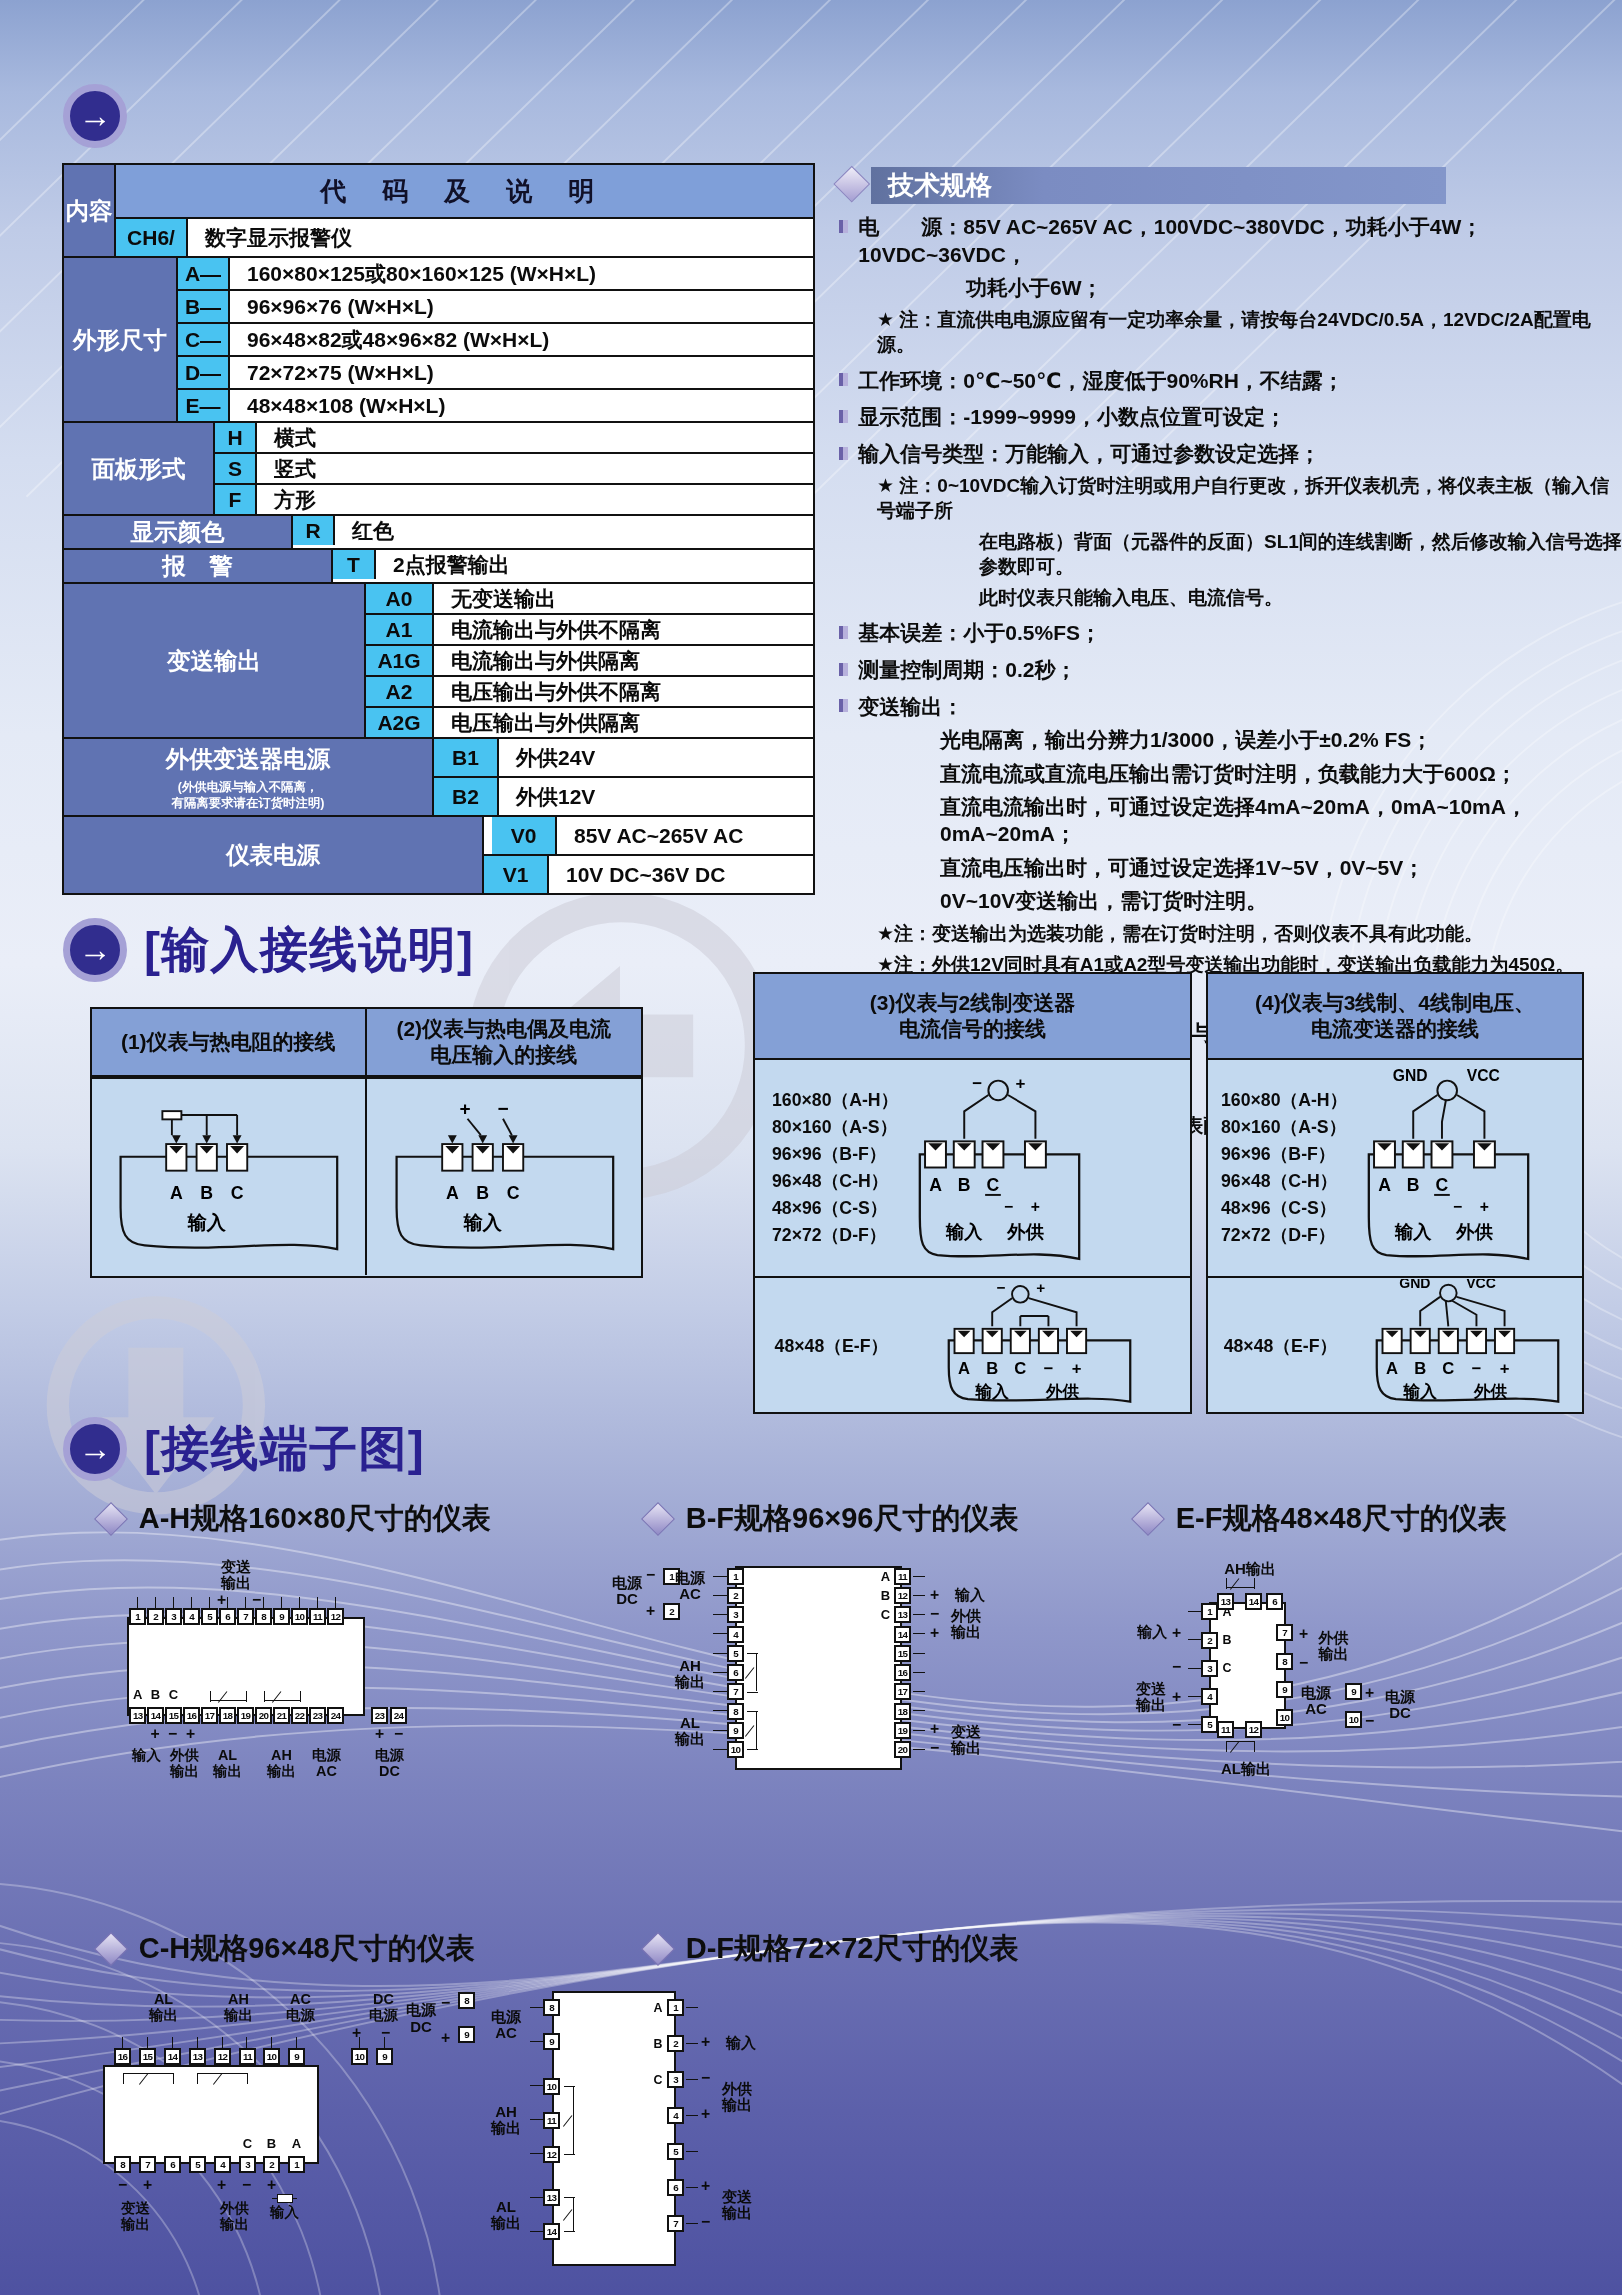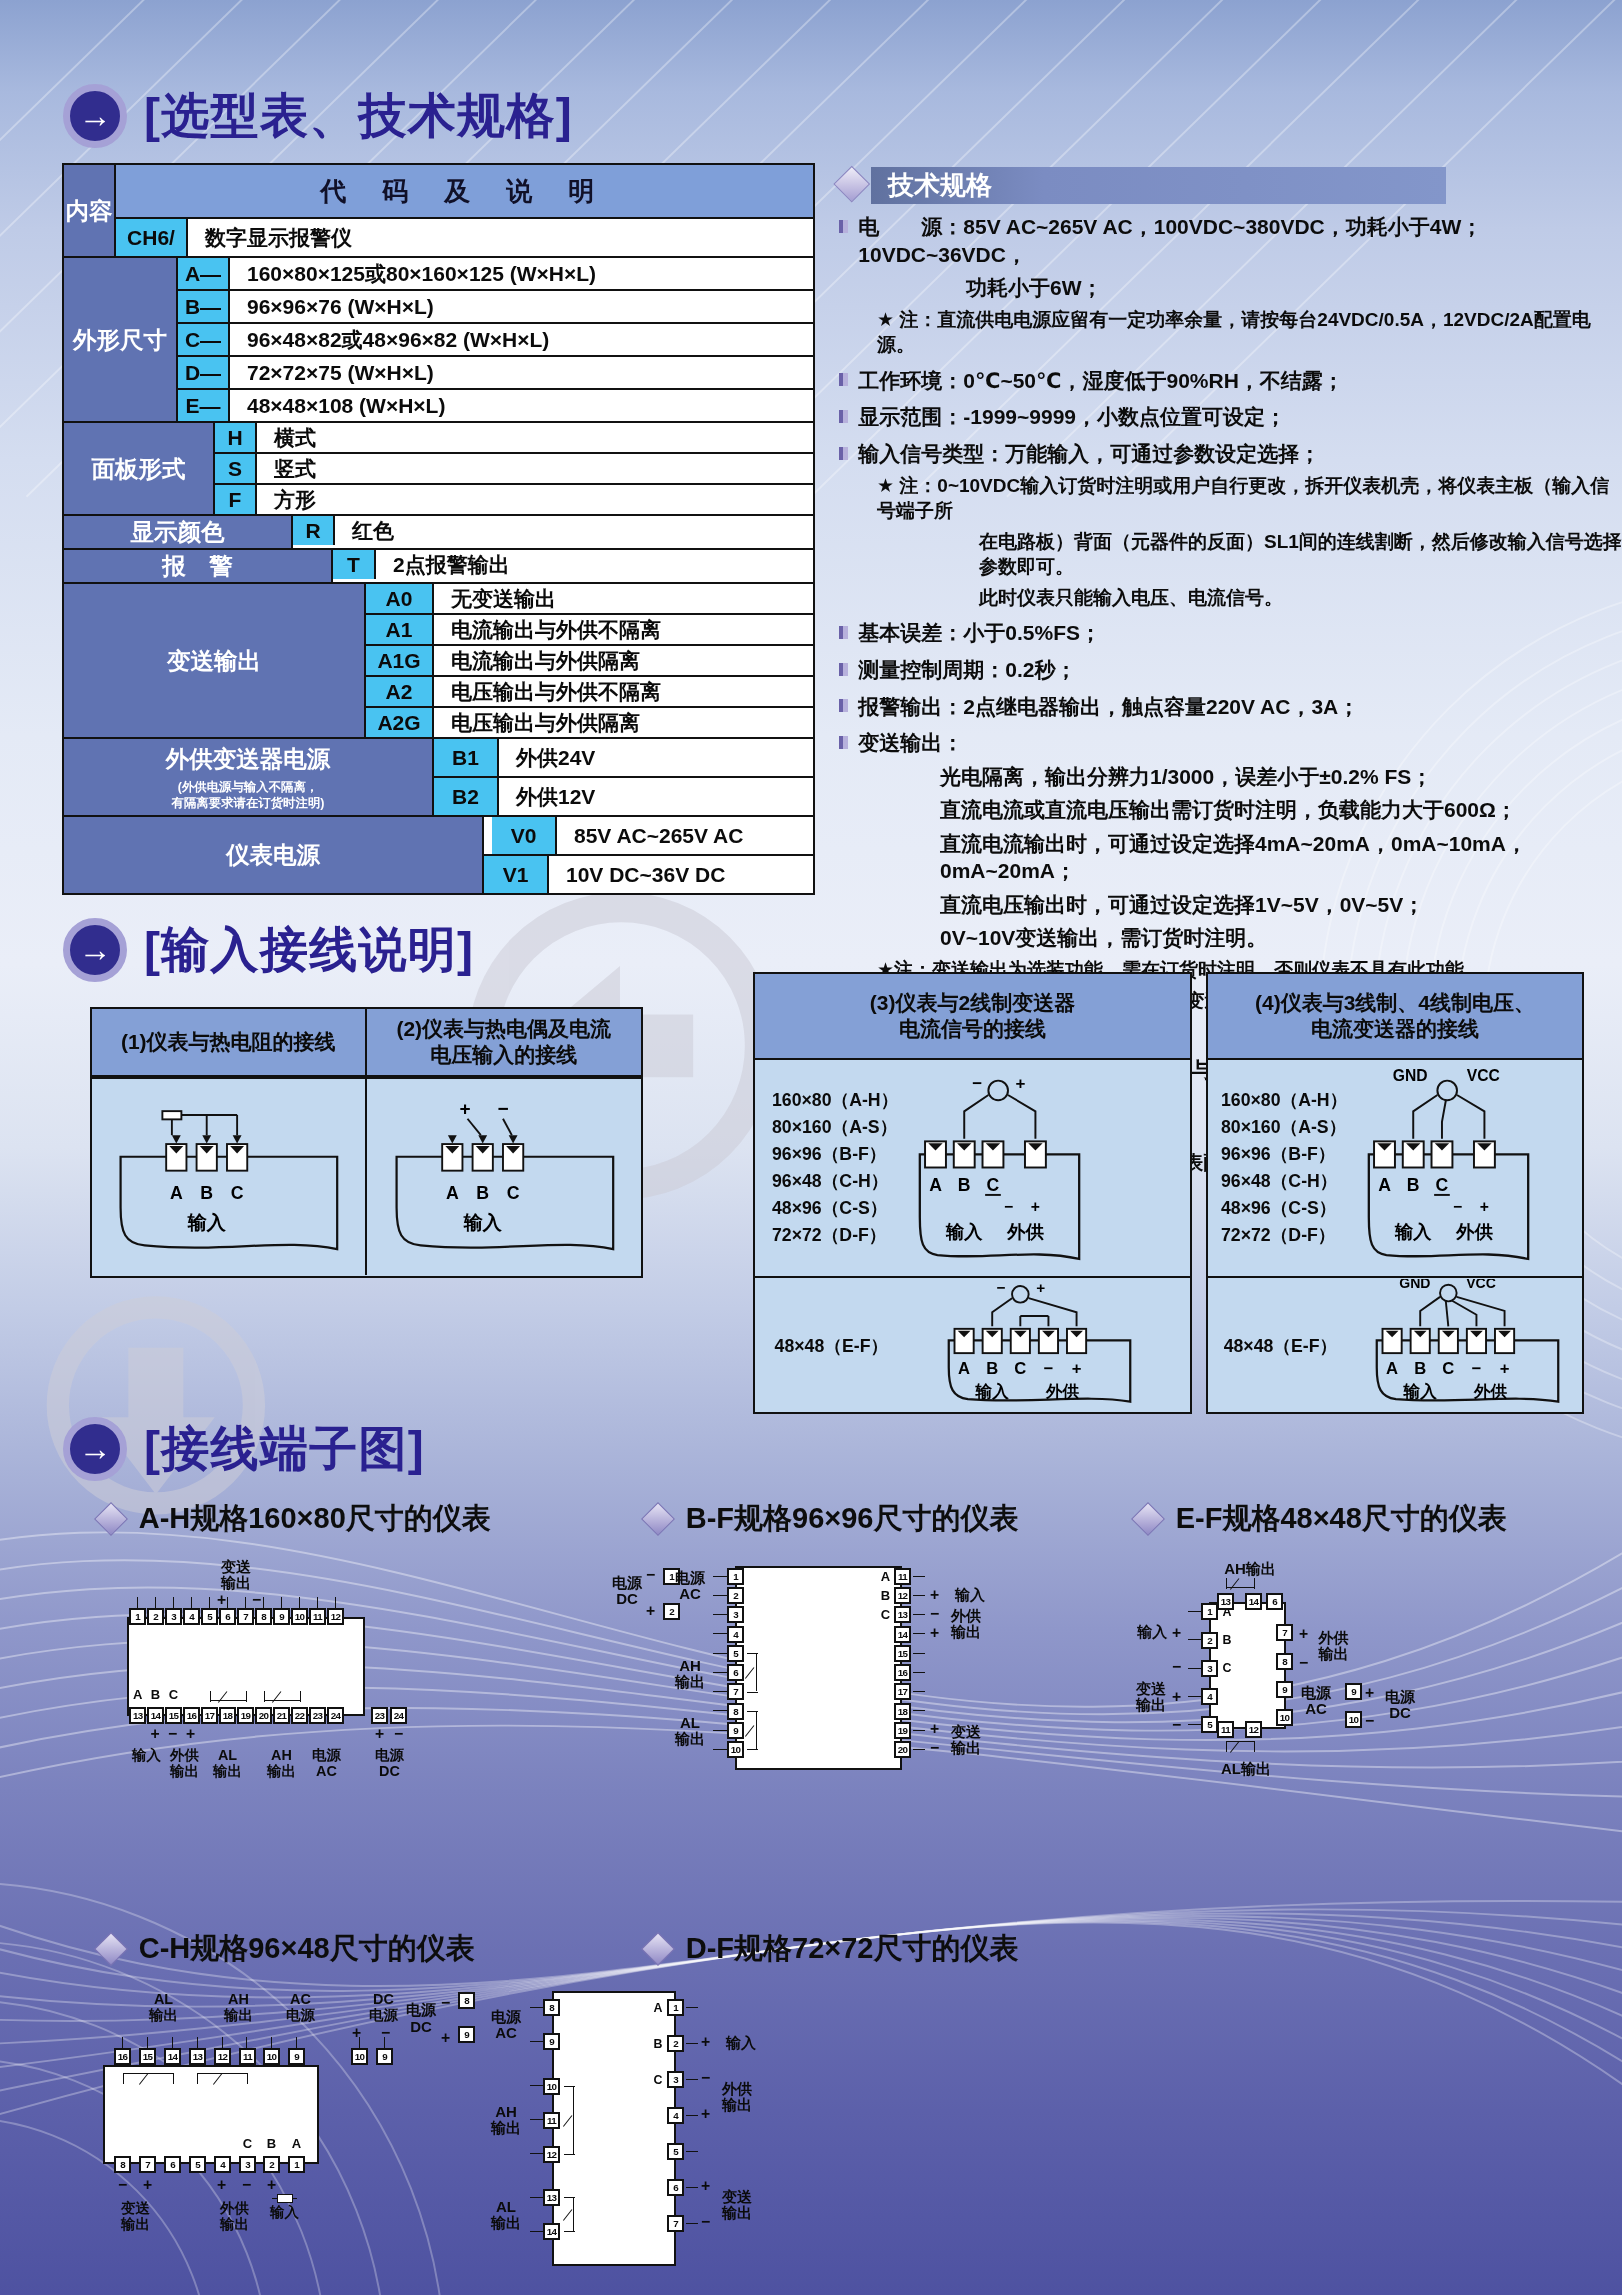--- a/index.html
+++ b/index.html
@@ -126,21 +126,20 @@
     <path d="M 1060 1552 H 948 V 1478 L 802 1600 L 948 1722 V 1648 H 1060 Z"></path>
   </g>
       <g opacity="0.55" fill="#cdcdd8">
     <circle cx="238" cy="2150" r="150" fill="none" stroke="#cdcdd8" stroke-width="34"></circle>
     <path d="M 196 2062 V 2168 H 148 L 238 2286 L 328 2168 H 280 V 2062 Z"></path>
   </g>
     </svg>
 
   <div class="sec-title" style="left:63px;top:84px">
     <div class="sec-icon">→</div>
-    <div class="sec-text">[选型表、技术规格]</div>
   </div>
 
   <div id="sel-table">
       <div class="sgroup first">
         <div class="scat" style="width: 52px;">
           <div>内容</div>
         </div>
         <div class="srows">
           <div class="shdr" style="height: 52px;">代 码 及 说 明</div>
           <div class="srow" style="height: 37px;">
@@ -315,24 +314,20 @@
         <div class="spec-line sp-n2">
           <div>此时仪表只能输入电压、电流信号。</div>
         </div>
         <div class="spec-line sp-item">
           <div class="blt"></div>
           <div>基本误差：小于0.5%FS；</div>
         </div>
         <div class="spec-line sp-item">
           <div class="blt"></div>
           <div>测量控制周期：0.2秒；</div>
-        </div>
-        <div class="spec-line sp-item">
-          <div class="blt"></div>
-          <div>报警输出：2点继电器输出，触点容量220V AC，3A；</div>
         </div>
         <div class="spec-line sp-item">
           <div class="blt"></div>
           <div>变送输出：</div>
         </div>
         <div class="spec-line sp-sub">
           <div>光电隔离，输出分辨力1/3000，误差小于±0.2% FS；</div>
         </div>
         <div class="spec-line sp-sub">
           <div>直流电流或直流电压输出需订货时注明，负载能力大于600Ω；</div>

